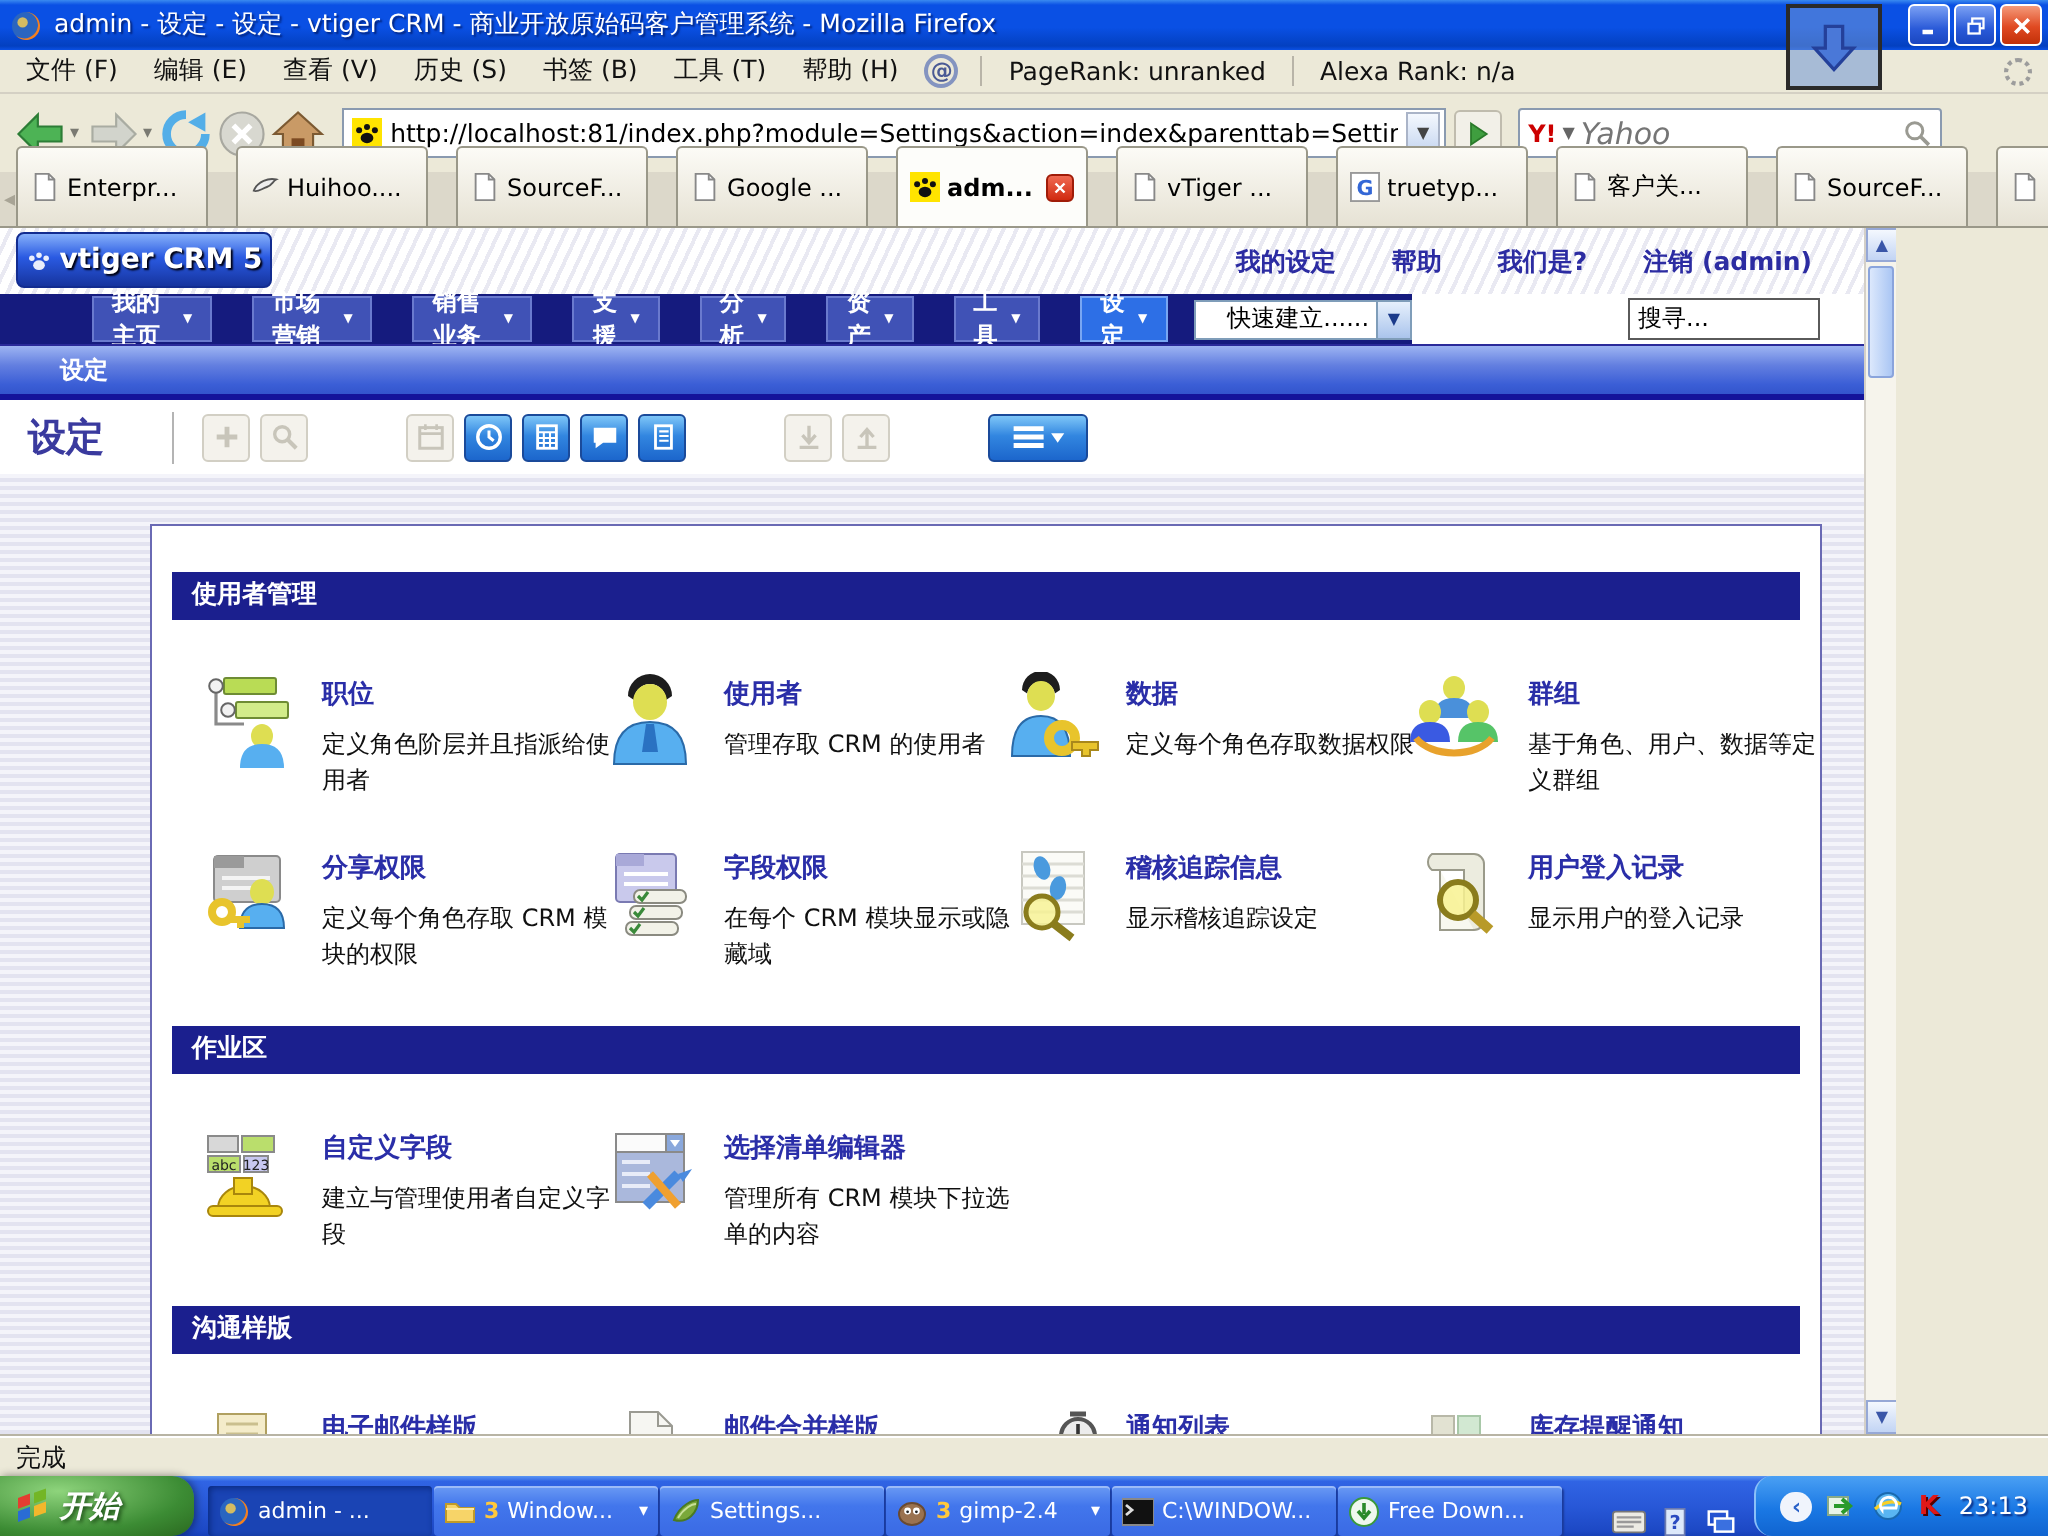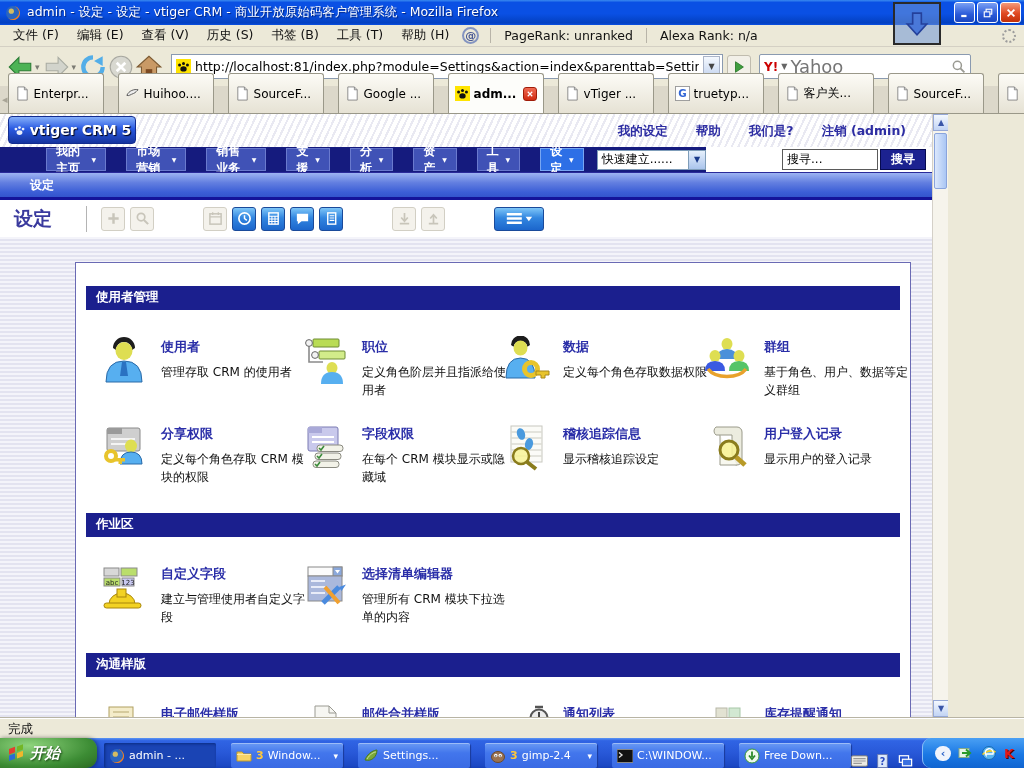--- a/index.html
+++ b/index.html
@@ -28,21 +28,21 @@
 .caret-sm{color:#7a7a72;font-size:9px;margin:0 3px 0 1px;}
 .urlbar{width:552px;height:25px;background:#fff;border:1px solid #8a9ab0;display:flex;align-items:center;gap:4px;padding:0 2px 0 4px;margin-left:8px;}
 .urlbar .fav16{width:15px;height:15px;flex:none;}
 .urlbar input{flex:1;border:none;outline:none;font-size:12.5px;color:#000;background:transparent;}
 .url-drop{width:17px;height:21px;background:linear-gradient(180deg,#f4f8fe,#c6d6f0);border:1px solid #aab4c8;color:#444;font-size:8px;display:flex;align-items:center;justify-content:center;}
 .gobtn{width:24px;height:24px;margin-left:4px;border:1px solid #c0bcae;border-radius:3px;background:#f2f0e8;display:flex;align-items:center;justify-content:center;}
 .gobtn svg{width:14px;height:14px;}
 .yahoobox{width:212px;height:25px;background:#fff;border:1px solid #8a9ab0;border-radius:2px;display:flex;align-items:center;gap:3px;padding:0 4px;margin-left:8px;}
 .ylogo{color:#cc0000;font-weight:bold;font-size:12px;}
 .ycaret{font-size:8px;color:#666;}
-.yahoobox input{flex:1;min-width:0;border:none;outline:none;font-size:18px;}
+.yahoobox input{flex:1;min-width:0;border:none;outline:none;font-size:15px;font-style:italic;}
 .yahoobox .fav16{width:15px;height:15px;}
 
 .tabbar{position:absolute;top:86px;left:0;right:0;height:28px;background:#dcd8ca;display:flex;align-items:flex-end;padding-left:2px;border-bottom:1px solid #9a9889;}
 .tscroll{width:14px;color:#a8a496;font-size:11px;align-self:center;}
 .btab{flex:0 0 96px;height:40px;margin-right:14px;display:flex;align-items:center;gap:4px;padding:0 6px;background:linear-gradient(180deg,#fcfbf6,#e6e2d4);border:1px solid #9a9889;border-bottom:none;border-radius:3px 3px 0 0;font-size:12px;overflow:hidden;white-space:nowrap;}
 .btab.active{background:#fdfdfa;font-weight:bold;}
 .btab .fav16{width:15px;height:15px;flex:none;}
 .btab-label{overflow:hidden;}
 .tabclose{width:14px;height:14px;flex:none;margin-left:auto;background:linear-gradient(180deg,#f06a52,#d02a10);border:1px solid #a01c08;border-radius:3px;display:flex;align-items:center;justify-content:center;}
 .tabclose svg{width:8px;height:8px;}
@@ -53,23 +53,23 @@
 .logo{position:absolute;left:8px;top:2px;width:128px;height:28px;border-radius:4px;background:linear-gradient(180deg,#86b0fa 0%,#2a5ae2 45%,#16349e 100%);border:1px solid #122c90;color:#fff;font-weight:bold;font-size:14px;display:flex;align-items:center;justify-content:center;gap:4px;text-shadow:1px 1px 1px #001;}
 .logo svg{width:13px;height:13px;}
 .crm-links{position:absolute;right:26px;top:9px;display:flex;gap:28px;font-size:12.5px;font-weight:600;color:#2c2ca2;}
 .crm-links span{cursor:pointer;}
 .crm-nav{position:absolute;top:33px;left:0;right:16px;height:25px;background:#fff;}
 .navband{width:706px;height:25px;background:#151b7e;display:flex;align-items:center;padding-left:46px;gap:3px;}
 .ctab{height:23px;padding:0 9px;background:#4052b6;border:1px solid #6a7ace;display:flex;align-items:center;gap:5px;color:#fff;font-size:12px;font-weight:bold;cursor:pointer;}
 .ctab.active{background:#2d6fe6;border-color:#78a6f2;}
 .ctab-caret{font-size:6px;}
 .qcselect{height:20px;width:130px;margin-left:10px;background:#fff;border:1px solid #7f9db9;display:flex;align-items:center;}
-.qc-text{flex:1;font-size:12px;padding-left:4px;color:#000;white-space:nowrap;overflow:hidden;}
+.qc-text{flex:1;font-size:12px;padding-left:16px;color:#000;white-space:nowrap;overflow:hidden;}
 .qc-btn{width:17px;height:18px;background:linear-gradient(180deg,#e6f0fc,#aac4ec);border-left:1px solid #7f9db9;color:#1a3a8a;font-size:8px;display:flex;align-items:center;justify-content:center;}
-.crm-search{position:absolute;right:6px;top:2px;display:flex;gap:2px;}
+.crm-search{position:absolute;right:22px;top:2px;display:flex;gap:2px;flex-direction:column;}
 .crm-search input{width:96px;height:21px;border:1px solid #5a5a5a;font-size:12px;padding:1px 4px;}
 .crm-search .sbt{width:46px;height:21px;background:#1c2290;border:1px solid #060a50;color:#fff;font-size:12px;font-weight:bold;display:flex;align-items:center;justify-content:center;cursor:pointer;}
 .crumb{position:absolute;top:58px;left:0;right:16px;height:28px;background:linear-gradient(180deg,#9db4f2 0%,#637fe0 40%,#3b5ed6 80%,#3355cc 100%);border-top:1px solid #2a2a9a;border-bottom:3px solid #14149a;color:#fff;font-size:12px;font-weight:bold;display:flex;align-items:center;padding-left:30px;}
 .titlerow{position:absolute;top:86px;left:0;right:16px;height:37px;background:#fff;display:flex;align-items:center;padding-left:14px;}
 .ptitle{font-size:19px;font-weight:bold;color:#3a3a9e;}
 .tsep{width:1px;height:26px;background:#b4b4b4;margin:0 14px 0 34px;}
 .crm-toolbar{display:flex;align-items:center;gap:5px;}
 .tbtn{width:24px;height:24px;border-radius:3px;display:flex;align-items:center;justify-content:center;}
 .tbtn svg{width:15px;height:15px;}
 .tbtn.off{background:#f4f2ec;border:1px solid #d2cfc4;color:#c8c5ba;}
@@ -91,21 +91,21 @@
 .vscroll{position:absolute;right:0;top:0;width:16px;height:603px;background:#f6f4ec;border-left:1px solid #d4d0c8;}
 .sbtn{width:16px;height:17px;background:linear-gradient(180deg,#f4f8fe,#c2d4f4);border:1px solid #96a8d6;color:#3a56a8;font-size:8px;display:flex;align-items:center;justify-content:center;}
 .sbtn.dn{position:absolute;bottom:0;}
 .sthumb{position:absolute;top:19px;left:1px;width:13px;height:56px;background:linear-gradient(90deg,#dce8fc,#aac6f4);border:1px solid #8aa4dc;border-radius:2px;}
 
 .statusbar{position:absolute;top:717px;left:0;right:0;height:21px;background:#ece9d8;border-top:1px solid #b8b4a4;box-shadow:inset 0 1px 0 #fff;font-size:12.5px;color:#111;padding:3px 0 0 8px;}
 
 .taskbar{position:absolute;top:738px;left:0;right:0;height:30px;display:flex;align-items:flex-end;background:linear-gradient(180deg,#5a96f4 0%,#3064e4 9%,#2858d8 50%,#1c48c4 92%,#1640b8 100%);}
 .start{width:97px;height:30px;flex:none;border-radius:0 11px 11px 0;background:radial-gradient(ellipse at 30% 25%,#8ed47c,#3c8c34 65%,#2a681f);box-shadow:1px 0 4px rgba(0,0,0,.45);display:flex;align-items:center;gap:5px;padding-left:7px;color:#fff;font-style:italic;font-weight:bold;font-size:15px;text-shadow:1px 1px 2px #14430f;cursor:pointer;}
 .start svg{width:18px;height:18px;}
-.tasks{display:flex;gap:15px;margin-left:7px;margin-top:20px;}
+.tasks{display:flex;gap:1px;margin-left:7px;margin-top:20px;}
 .task{width:112px;height:25px;border-radius:2px;background:linear-gradient(180deg,#6a9af4 0%,#4276ec 40%,#3a6ae4 100%);box-shadow:inset 0 1px 0 rgba(255,255,255,.35),1px 1px 1px #1a3a9a;display:flex;align-items:center;gap:4px;padding:0 5px;color:#fff;font-size:11px;cursor:pointer;}
 .task.active{background:#1a44b4;box-shadow:inset 1px 1px 3px #0a2a80;}
 .task .ticon{width:16px;height:16px;flex:none;}
 .task .ticon svg{width:16px;height:16px;}
 .tcount{color:#ffc83c;font-weight:bold;}
 .tlabel{overflow:hidden;white-space:nowrap;flex:1;}
 .tcaret{font-size:9px;}
 .pretray{margin-left:auto;display:flex;align-items:center;gap:6px;padding-right:8px;}
 .tray{height:30px;display:flex;align-items:center;gap:7px;padding:0 10px 0 12px;background:linear-gradient(180deg,#4aa0f4 0%,#1a78e4 55%,#1064d0 100%);border-left:1px solid #8ac0f8;border-radius:9px 0 0 9px;}
 .trayico{display:flex;align-items:center;justify-content:center;}
@@ -472,46 +472,46 @@
           </div>
         </div>
     </div>
     <div class="content">
       <div class="panel" id="sections">
           <div class="sec-head">使用者管理</div>
           <div class="sec-grid">
             <div class="sitem">
               <span class="sicon">
                 <svg viewBox="0 0 48 48">
-                  <path d="M13 12a11 11 0 0 1 22 0l-3 2a8 8 0 0 0-16 0z" fill="#1d1d1d"></path>
-                  <ellipse cx="24" cy="15" rx="8.5" ry="9" fill="#dede52"></ellipse>
-                  <path d="M6 46q0-21 18-21t18 21z" fill="#57aff0" stroke="#2a6aa8"></path>
-                  <path d="M22 26h4l2 14h-8z" fill="#2a72c2"></path>
-                </svg>
-              </span>
-              <div class="stext">
-                <div class="stitle">使用者</div>
-                <div class="sdesc">管理存取 CRM 的使用者</div>
-              </div>
-            </div>
-            <div class="sitem">
-              <span class="sicon">
-                <svg viewBox="0 0 48 48">
                   <path d="M8 10v16h14" fill="none" stroke="#8a8a8a" stroke-width="1.6"></path>
                   <rect x="12" y="3" width="26" height="8" rx="1" fill="#b9dc55" stroke="#6e8c34"></rect>
                   <rect x="18" y="15" width="26" height="8" rx="1" fill="#d2ec8a" stroke="#6e8c34"></rect>
                   <circle cx="8" cy="7" r="3.4" fill="#f2f2f2" stroke="#666"></circle>
                   <circle cx="14" cy="19" r="3.4" fill="#f2f2f2" stroke="#666"></circle>
                   <ellipse cx="31" cy="32" rx="5.5" ry="6" fill="#dede52"></ellipse>
                   <path d="M20 48q0-12 11-12t11 12z" fill="#57aff0"></path>
                 </svg>
               </span>
               <div class="stext">
                 <div class="stitle">职位</div>
                 <div class="sdesc">定义角色阶层并且指派给使用者</div>
+              </div>
+            </div>
+            <div class="sitem">
+              <span class="sicon">
+                <svg viewBox="0 0 48 48">
+                  <path d="M13 12a11 11 0 0 1 22 0l-3 2a8 8 0 0 0-16 0z" fill="#1d1d1d"></path>
+                  <ellipse cx="24" cy="15" rx="8.5" ry="9" fill="#dede52"></ellipse>
+                  <path d="M6 46q0-21 18-21t18 21z" fill="#57aff0" stroke="#2a6aa8"></path>
+                  <path d="M22 26h4l2 14h-8z" fill="#2a72c2"></path>
+                </svg>
+              </span>
+              <div class="stext">
+                <div class="stitle">使用者</div>
+                <div class="sdesc">管理存取 CRM 的使用者</div>
               </div>
             </div>
             <div class="sitem">
               <span class="sicon">
                 <svg viewBox="0 0 48 48">
                   <path d="M9 9a9.5 9.5 0 0 1 19 0l-2.6 1.7a7 7 0 0 0-13.8 0z" fill="#1d1d1d"></path>
                   <ellipse cx="18.5" cy="12" rx="7" ry="7.5" fill="#dede52"></ellipse>
                   <path d="M4 42q0-20 14.5-20T33 42z" fill="#57aff0" stroke="#2a6aa8"></path>
                   <circle cx="29" cy="33" r="6.5" fill="none" stroke="#e8c42c" stroke-width="5"></circle>
                   <path d="M34 35h13v4h-4v3h-4v-3h-5z" fill="#e8c42c" stroke="#a8881c"></path>

